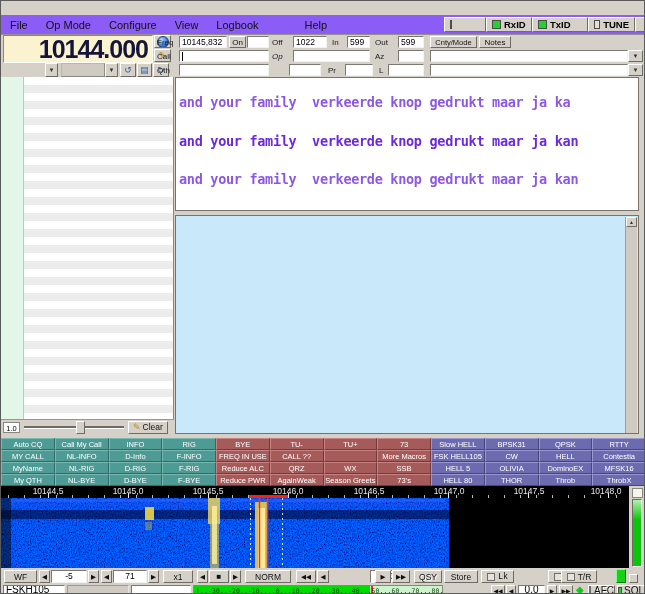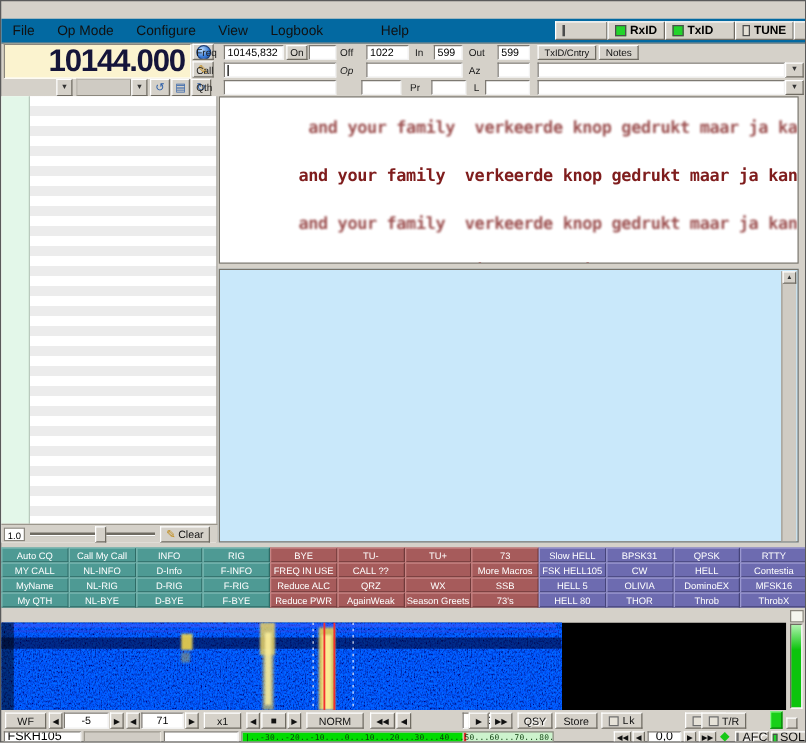--- a/index.html
+++ b/index.html
@@ -8,21 +8,21 @@
   .abs{position:absolute;}
   
   .titlebar{left:0;top:0;width:645px;height:14px;
     background:linear-gradient(90deg,#6e6335,#7e7347 45%,#6e6335);
     display:flex;align-items:center;color:#f1ebd4;font-size:9px;font-weight:bold;}
   .appicon{width:9px;height:9px;background:#15151e;color:#fff;font-size:7px;line-height:9px;
     text-align:center;margin:0 4px 0 3px;border:1px solid #000;}
   .winctl{margin-left:auto;display:flex;gap:10px;padding-right:8px;color:#ddd5b2;font-weight:normal;}
   .winctl span{font-size:9px;line-height:14px;}
   
-  .menubar{left:0;top:14px;width:645px;height:19px;background:#0369a1;
+  .menubar{left:0;top:14px;width:645px;height:19px;background:#8b5cf6;
     border-bottom:1px solid #979289;display:flex;align-items:center;font-size:11px;color:#111;}
   .menuitem{padding:0 9px;line-height:18px;}
   
   .tglrow{left:443px;top:16px;height:15px;display:flex;}
   .tgl{height:15px;display:flex;align-items:center;gap:3px;padding:0 5px;font-size:9.5px;font-weight:bold;
     background:#d5d1c9;border:1px solid;border-color:#fff #716d64 #716d64 #fff;box-sizing:border-box;}
   .led{width:7px;height:7px;border:1px solid #4c4c4c;background:#22d32b;}
   .led.off{background:#c2beb5;}
   .led.pale{background:#e4e0d6;}
   .dis{color:#9b968c;text-shadow:1px 1px 0 #ffffff;}
@@ -53,21 +53,21 @@
   .sqlval{width:17px;height:11px;background:#fff;border:1px solid #8a867d;font-size:7.5px;
     line-height:11px;text-align:center;margin-left:2px;box-sizing:border-box;}
   .sldtrack{position:relative;width:100px;height:2px;background:#6f6b62;border-bottom:1px solid #fff;margin-left:4px;}
   .sldhandle{position:absolute;left:52px;top:-5px;width:7px;height:11px;background:#d5d1c9;
     border:1px solid;border-color:#fff #6f6b62 #6f6b62 #fff;}
   .clearbtn{margin-left:4px;height:13px;padding:0 4px;font-size:8.5px;gap:2px;}
   
   .rxarea{left:174px;top:76px;width:464px;height:134px;background:#fff;
     border:1px solid #77736a;box-sizing:border-box;overflow:hidden;}
   .rxtext{margin-top:-7px;padding-left:3px;font-family:"DejaVu Sans Mono",monospace;
-    font-weight:bold;font-size:13.5px;line-height:12.7px;letter-spacing:-0.3px;color:#7f1d1d;white-space:pre;text-align:right;}
+    font-weight:bold;font-size:13.5px;line-height:12.7px;letter-spacing:-0.3px;color:#6d28d9;white-space:pre;}
   .rxline.f{filter:blur(0.65px);opacity:0.78;}
   .txarea{left:174px;top:214px;width:464px;height:219px;background:#c9e8fa;
     border:1px solid #77736a;box-sizing:border-box;}
   .scrollbar{position:absolute;right:1px;top:1px;width:11px;height:216px;background:#cfcbc3;border-left:1px solid #a09c93;}
   .sbbtn{width:11px;height:10px;background:#d5d1c9;border:1px solid;border-color:#fff #6f6b62 #6f6b62 #fff;
     box-sizing:border-box;font-size:5px;text-align:center;line-height:8px;color:#333;}
   
   .macros{left:0;top:437px;width:645px;height:48px;display:grid;
     grid-template-columns:repeat(12,1fr);grid-auto-rows:12px;}
   .mb{font-size:7.5px;color:#fff;display:flex;align-items:center;justify-content:center;
@@ -177,21 +177,21 @@
   <span class="abs lbl" style="left:156px;top:37px;">Freq</span>
   <div class="abs fld" style="left:178px;top:35px;width:48px;height:12px;">10145,832</div>
   <div class="abs btn" style="left:228px;top:35px;width:17px;height:12px;">On</div>
   <div class="abs fld" style="left:246px;top:35px;width:22px;height:12px;"></div>
   <span class="abs lbl" style="left:271px;top:37px;">Off</span>
   <div class="abs fld" style="left:292px;top:35px;width:34px;height:12px;">1022</div>
   <span class="abs lbl" style="left:331px;top:37px;">In</span>
   <div class="abs fld" style="left:346px;top:35px;width:23px;height:12px;">599</div>
   <span class="abs lbl" style="left:374px;top:37px;">Out</span>
   <div class="abs fld" style="left:397px;top:35px;width:26px;height:12px;">599</div>
-  <div class="abs btn" style="left:429px;top:35px;width:47px;height:12px;font-size:7.5px;">TxID/Cntry</div>
+  <div class="abs btn" style="left:429px;top:35px;width:47px;height:12px;font-size:7.5px;">Cnty/Mode</div>
   <div class="abs btn" style="left:478px;top:35px;width:32px;height:12px;">Notes</div>
 
   <span class="abs lbl" style="left:156px;top:51px;">Call</span>
   <div class="abs fld" style="left:178px;top:49px;width:90px;height:12px;"><span class="caret"></span><span></span></div>
   <span class="abs lbl" style="left:271px;top:51px;font-style:italic;">Op</span>
   <div class="abs fld" style="left:292px;top:49px;width:77px;height:12px;"></div>
   <span class="abs lbl" style="left:374px;top:51px;">Az</span>
   <div class="abs fld" style="left:397px;top:49px;width:26px;height:12px;"></div>
   <div class="abs fld" style="left:429px;top:49px;width:198px;height:12px;"></div>
   <div class="abs btn" style="left:627px;top:49px;width:15px;height:12px;">
@@ -292,20 +292,33 @@
     <div class="mb m">Reduce PWR</div>
     <div class="mb m">AgainWeak</div>
     <div class="mb m">Season Greets</div>
     <div class="mb m">73's</div>
     <div class="mb v">HELL 80</div>
     <div class="mb v">THOR</div>
     <div class="mb v">Throb</div>
     <div class="mb v">ThrobX</div>
   </div>
 
+  <div class="abs scale">
+    <div class="ticksmin"></div>
+    <div class="ticksmaj"></div>
+    <span style="left:47px;">10144,5</span>
+    <span style="left:127px;">10145,0</span>
+    <span style="left:207px;">10145,5</span>
+    <span style="left:287px;">10146,0</span>
+    <span style="left:368px;">10146,5</span>
+    <span style="left:448px;">10147,0</span>
+    <span style="left:528px;">10147,5</span>
+    <span style="left:605px;">10148,0</span>
+    <div class="bwbar"></div>
+  </div>
   <div class="abs scalecorner"></div>
 
   <svg class="abs wfsvg" width="628" height="70">
     <defs>
       <filter id="nz" x="0" y="0" width="100%" height="100%">
         <feTurbulence type="fractalNoise" baseFrequency="0.85 0.55" numOctaves="3" seed="11" stitchTiles="stitch"></feTurbulence>
         <feColorMatrix type="matrix" values="0 0 0 0 0  0.25 0 0 0 -0.04  2 0 0 0 -0.1  0 0 0 0 1"></feColorMatrix>
       </filter>
       <filter id="bl">
           <feGaussianBlur stdDeviation="0.7"></feGaussianBlur>

